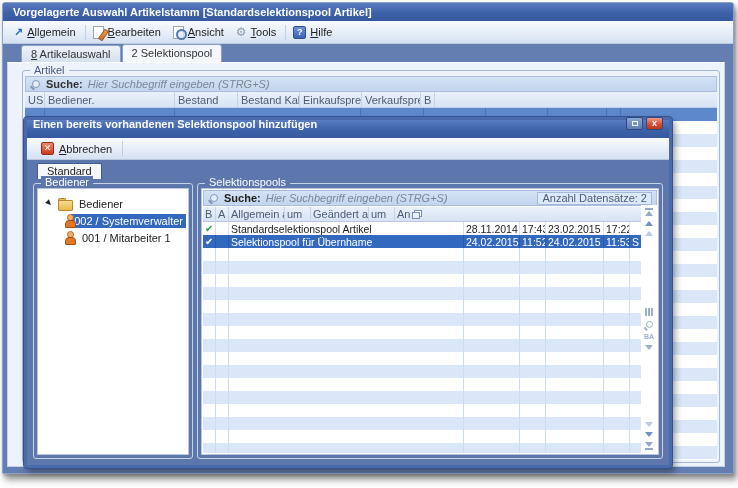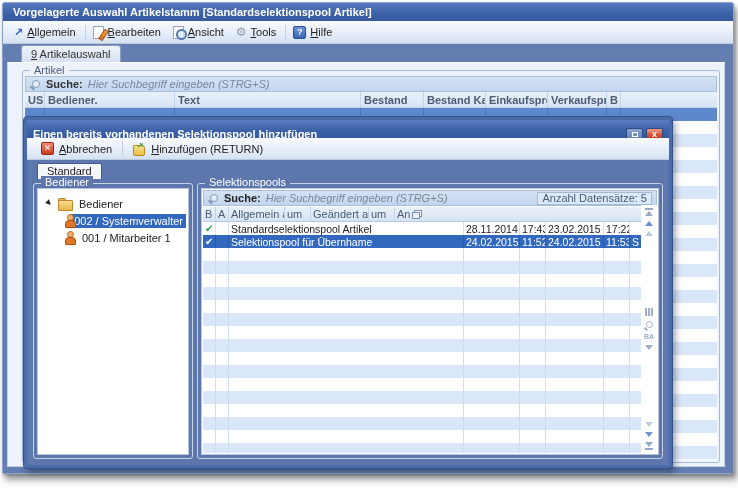--- a/index.html
+++ b/index.html
@@ -34,31 +34,31 @@
   .groupbox-main { position:absolute; left:14px; top:7px; right:4px; bottom:3px;
                    border:1px solid #a3b8da; border-radius:3px; }
   .groupbox-main > .gb-label { position:absolute; top:-7px; left:7px; background:#eef3fb;
                    padding:0 4px; color:#49597e; }
   .artikel-inner { position:absolute; left:2px; right:2px; top:5px; bottom:2px; display:flex; flex-direction:column; }
   .searchbar { height:16px; background:linear-gradient(#d4e2f4,#c3d6ee); border:1px solid #aabfde;
                display:flex; align-items:center; padding:0 4px; gap:5px; color:#333; }
   .searchbar .ph { font-style:italic; color:#7b8699; }
   .hdr-row { height:16px; background:linear-gradient(#eaf1fa,#d7e3f4); border-bottom:1px solid #bfd0e8;
              display:flex; align-items:center; color:#4d5c74; }
-  .hdr-cell { padding:7px 3px; border-right:1px solid #c4d4ea; height:100%; display:flex; align-items:center; overflow:hidden; white-space:nowrap;font-weight:bold; }
+  .hdr-cell { padding:7px 3px; border-right:1px solid #c4d4ea; height:100%; display:flex; align-items:center; overflow:hidden; white-space:nowrap; }
   .sel-empty-row { height:13px; background:#5e88cc; display:flex; }
   .sel-empty-row > div { border-right:1px solid #4a74b6; height:100%; }
   .main-stripes { flex:1; background:repeating-linear-gradient(to bottom,#ffffff 0 13px,#d9e7f8 13px 26px); }
 
   
   .dialog { position:absolute; left:24px; top:117px; width:648px; height:351px; z-index:10;
             background:#5d77ac; border:3px solid #4a6bab; outline:1px solid #33528e; border-radius:3px;
             box-shadow:3px 4px 7px rgba(0,0,0,.4); display:flex; flex-direction:column; }
   .dlg-titlebar { height:18px; background:linear-gradient(#5a7cc0,#3d62a8 55%,#36589e);
-                  display:flex; align-items:flex-start; padding:8px 6px; color:#fff; font-weight:bold; }
+                  display:flex; align-items:flex-end; padding:8px 6px; color:#fff; font-weight:bold; }
   .dlg-title { flex:1; overflow:hidden; white-space:nowrap; }
   .winbtn { width:17px; height:13px; border:1px solid #2e4a80; border-radius:2px; margin-left:3px;
             display:flex; align-items:center; justify-content:center; }
   .winbtn.restore { background:linear-gradient(#8ba6d6,#5f7fb8); }
   .winbtn.restore .sq { width:6px; height:5px; border:1px solid #fff; background:transparent; }
   .winbtn.close { background:linear-gradient(#f09a86,#d44a2e 60%,#b93a20); color:#fff; font-size:9px; font-weight:bold; line-height:1; }
   .dlg-toolbar { height:22px; background:linear-gradient(#f9fbfe,#e4ecf8 60%,#d5e1f2);
                  border-bottom:1px solid #b9c8de; display:flex; align-items:center; padding:0 8px; gap:4px; }
   .tbtn { display:flex; align-items:center; gap:5px; padding:2px 6px; }
   .tb-sep { width:1px; height:15px; background:#c2cfe2; }
@@ -191,37 +191,39 @@
       <div class="menu-sep"></div>
       <div class="menu-item">
         <span class="i-help">?</span>
         <span class="ul-first">Hilfe</span>
       </div>
     </div>
 
     <div class="win-body">
       <div class="tabstrip">
         <div class="tab">
-          <span class="ul-first">9 Artikelauswahl</span>
+          <span class="ul-first">8 Artikelauswahl</span>
+        </div>
+        <div class="tab active">
+          <span>2 Selektionspool</span>
         </div>
       </div>
 
       <div class="tabpage">
         <div class="groupbox-main">
           <span class="gb-label">Artikel</span>
           <div class="artikel-inner">
             <div class="searchbar">
               <span class="mag-ico"></span>
               <b>Suche:</b>
               <span class="ph">Hier Suchbegriff eingeben (STRG+S)</span>
             </div>
             <div class="hdr-row">
               <div class="hdr-cell" style="width:20px">US</div>
               <div class="hdr-cell" style="width:130px">Bediener.</div>
-              <div class="hdr-cell" style="width:186px">Text</div>
               <div class="hdr-cell" style="width:63px">Bestand</div>
               <div class="hdr-cell" style="width:62px">Bestand Kalk.</div>
               <div class="hdr-cell" style="width:62px">Einkaufspreis</div>
               <div class="hdr-cell" style="width:59px">Verkaufspreis</div>
               <div class="hdr-cell" style="width:14px">B</div>
               <div class="hdr-cell" style="flex:1;border-right:none"></div>
             </div>
             <div class="sel-empty-row">
               <div style="width:20px"></div>
                 <div style="width:130px"></div>
@@ -250,24 +252,20 @@
           <span>x</span>
         </div>
     </div>
 
     <div class="dlg-toolbar">
       <div class="tbtn">
         <span class="icon-redx">✕</span>
         <span class="ul-first">Abbrechen</span>
       </div>
       <div class="tb-sep"></div>
-      <div class="tbtn">
-        <span class="add-ico"></span>
-        <span class="ul-first">Hinzufügen (RETURN)</span>
-      </div>
     </div>
 
     <div class="dlg-content">
       <div class="dlg-tabstrip">
         <div class="dlg-tab">
           <span>Standard</span>
         </div>
       </div>
 
       <div class="panels">
@@ -294,21 +292,21 @@
         </div>
 
         <div class="groupbox-dlg gb-pools">
           <span class="gb-label">Selektionspools</span>
           <div class="panel-white">
 
             <div class="pools-search">
               <span class="mag-ico"></span>
               <b>Suche:</b>
               <span class="ph">Hier Suchbegriff eingeben (STRG+S)</span>
-              <span class="count-box">Anzahl Datensätze: 5</span>
+              <span class="count-box">Anzahl Datensätze: 2</span>
             </div>
 
             <div class="grid-zone">
               <div class="grid-hdr">
                 <div class="gcell c-b">B</div>
                 <div class="gcell c-a">A</div>
                 <div class="gcell c-erst">Allgemein am</div>
                 <div class="gcell c-um1">um</div>
                 <div class="gcell c-gea">Geändert am</div>
                 <div class="gcell c-um2">um</div>

